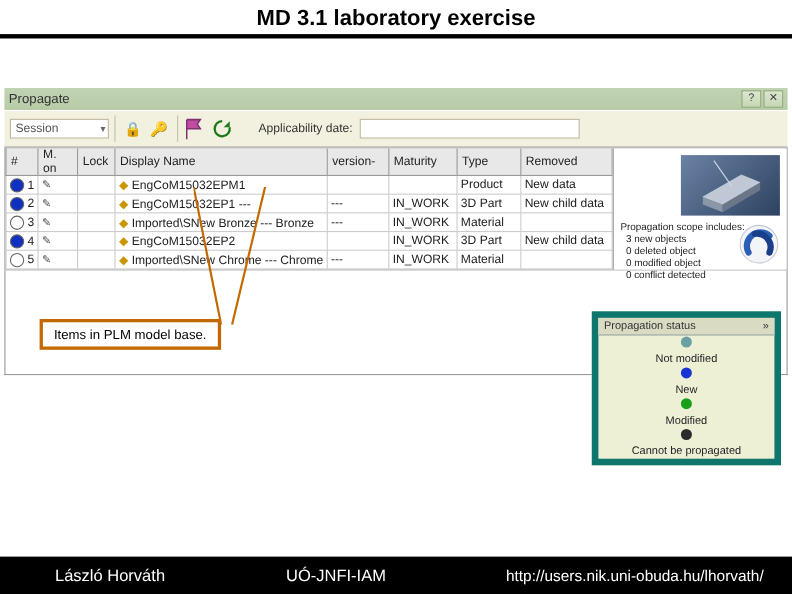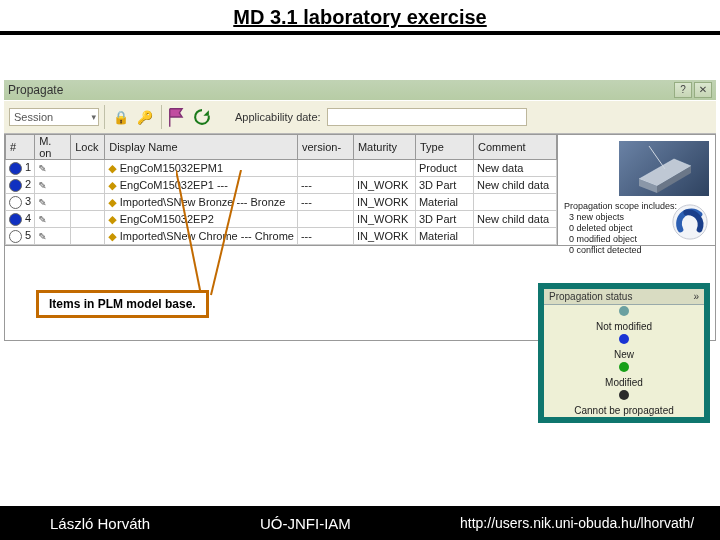--- a/index.html
+++ b/index.html
@@ -1,17 +1,17 @@
 <!DOCTYPE html>
 <html><head>
 <meta charset="utf-8">
 <style>
   * { margin:0; padding:0; box-sizing:border-box; font-family:Arial,Helvetica,sans-serif; }
   body { width:720px; height:540px; background:#fff; position:relative; overflow:hidden; }
-  .title { font-size:20px; font-weight:bold; text-align:center; padding:6px 0 2px;text-decoration:underline; }
+  .title { font-size:20px; font-weight:bold; text-align:center; padding:6px 0 2px; }
   .black-strip { background:#000; height:4px; }
   .win { position:absolute; left:4px; top:32px; width:712px;margin-top:48px; }
   .titlebar { background:linear-gradient(#c1d3b4,#b7cca5); height:20px; display:flex; align-items:center; justify-content:space-between; padding:0 4px; font-size:12px; color:#333; }
   .tb-btns { display:flex; gap:2px; }
   .tb-btn { width:18px; height:16px; background:linear-gradient(#dbe7cf,#c7d6b6); border:1px solid #96ad82; font-size:10px; line-height:14px; text-align:center; color:#444; }
   .toolbar { background:#f2f0df; height:34px; border-top:1px solid #fff; border-bottom:1px solid #b8b8b8; display:flex; align-items:center; padding:0 5px; font-size:11px; gap:2px; }
   .combo { background:#fff; border:1px solid #bdb79c; width:90px; height:18px; display:flex; align-items:center; padding:0 4px; color:#555; position:relative; }
   .combo::after { content:"▾"; position:absolute; right:2px; font-size:9px; color:#666; }
   .micon { width:22px; height:22px; display:flex; align-items:center; justify-content:center; font-size:13px; }
   .sep { width:1px; height:24px; background:#c0c0a8; margin:0 3px; }
@@ -26,21 +26,21 @@
   .st-ex { background:#fff; }
   .pencil { font-size:10px; color:#555; }
   .cube { font-size:11px; color:#c99500; }
   .rightpane { flex:1; background:#fff; border-left:1px solid #999; position:relative; }
   .preview { position:absolute; top:6px; right:6px; width:90px; height:55px; background:linear-gradient(135deg,#6a82a5,#2e4260); }
   .preview svg { width:100%; height:100%; }
   .scopetxt { position:absolute; top:66px; left:6px; font-size:9px; color:#222; line-height:11px; }
   .logo { position:absolute; bottom:4px; right:6px; width:38px; height:38px; }
   .logo svg { width:100%; height:100%; }
   .winbody { background:#fff; height:95px; border:1px solid #999; border-top:none; }
-  .annot-box { position:absolute; left:36px; top:290px; border:3px solid #c26a00; background:#fff; padding:4px 10px; font-size:12px; font-weight:bold; }
+  .annot-box { position:absolute; left:36px; top:290px; border:3px solid #c26a00; background:#fff; padding:4px 10px; font-size:12px; font-weight:normal; }
   .lines { position:absolute; left:176px; top:170px; pointer-events:none; }
   .statusbox { position:absolute; right:10px; top:283px; width:172px; border:6px solid #0f766e; background:#eef0d6; }
   .sb-head { background:#d9dcc2; font-size:10px; padding:2px 5px; color:#333; border-bottom:1px solid #9aa; display:flex; justify-content:space-between; }
   .sb-row { display:flex; align-items:center; gap:5px; padding:1px 5px; font-size:10px; color:#222;flex-direction:column; }
   .sb-dot { width:10px; height:10px; border-radius:50%; display:inline-block; }
   .footer { position:absolute; left:0; bottom:0; width:720px; height:34px; background:#000; color:#fff; display:flex; align-items:center; font-family:"Times New Roman",serif;gap:40px; }
   .footer .f1 { margin-left:50px; width:170px; font-size:15px; }
   .footer .f2 { width:160px; font-size:15px; }
   .footer .f3 { font-size:14px; }
 </style>
@@ -86,21 +86,21 @@
     <table class="tbl">
       <thead>
         <tr>
           <th style="width:22px">#</th>
           <th style="width:36px">M. on</th>
           <th style="width:34px">Lock</th>
           <th style="width:178px">Display Name</th>
           <th style="width:56px">version-</th>
           <th style="width:62px">Maturity</th>
           <th style="width:58px">Type</th>
-          <th>Comment</th>
+          <th>Removed</th>
         </tr>
       </thead>
       <tbody id="tbody">
           <tr>
             <td><span class="stateicon st-new"></span> 1</td>
             <td><span class="pencil">✎</span></td>
             <td></td>
             <td><span class="cube">◆</span> EngCoM15032EPM1</td>
             <td></td>
             <td></td>

